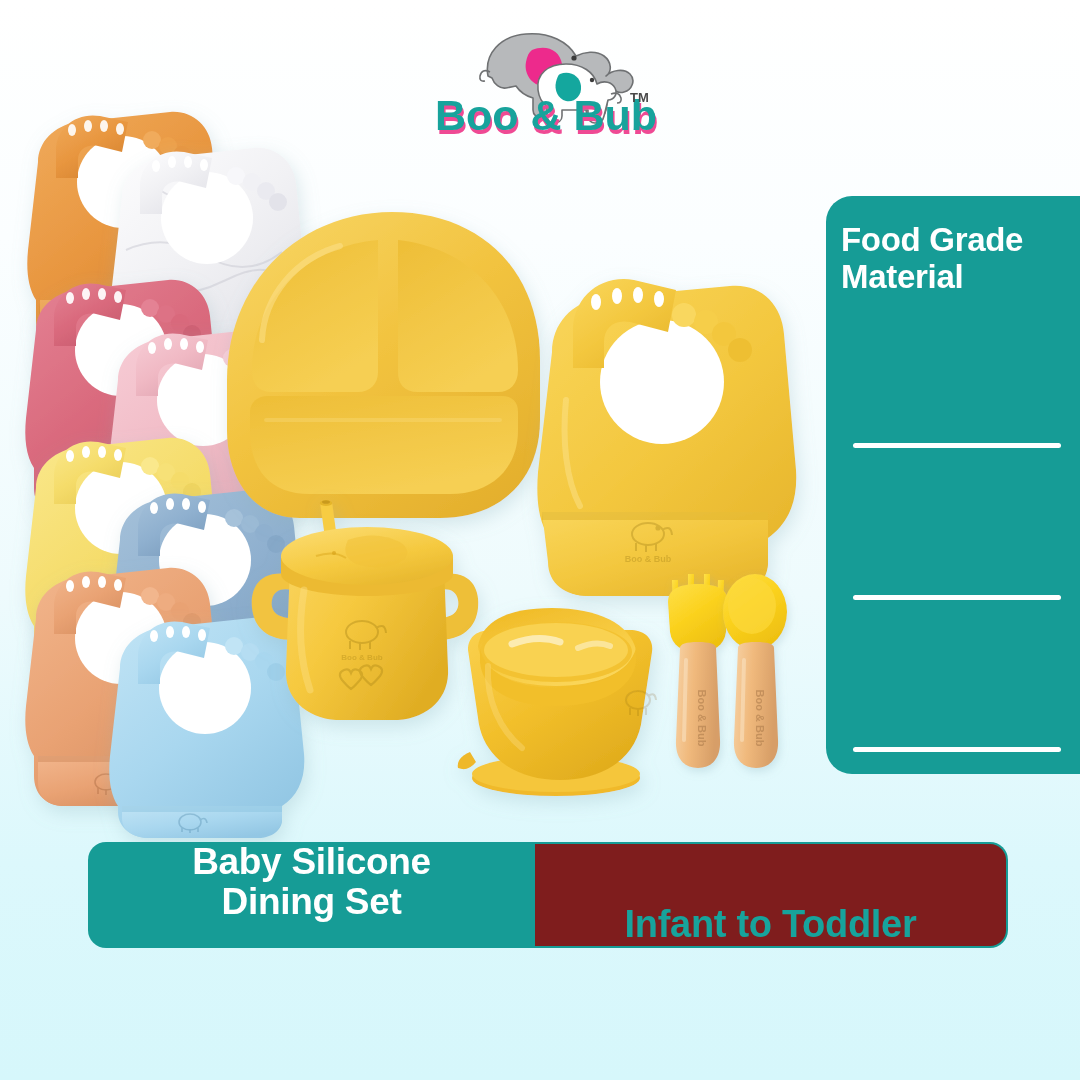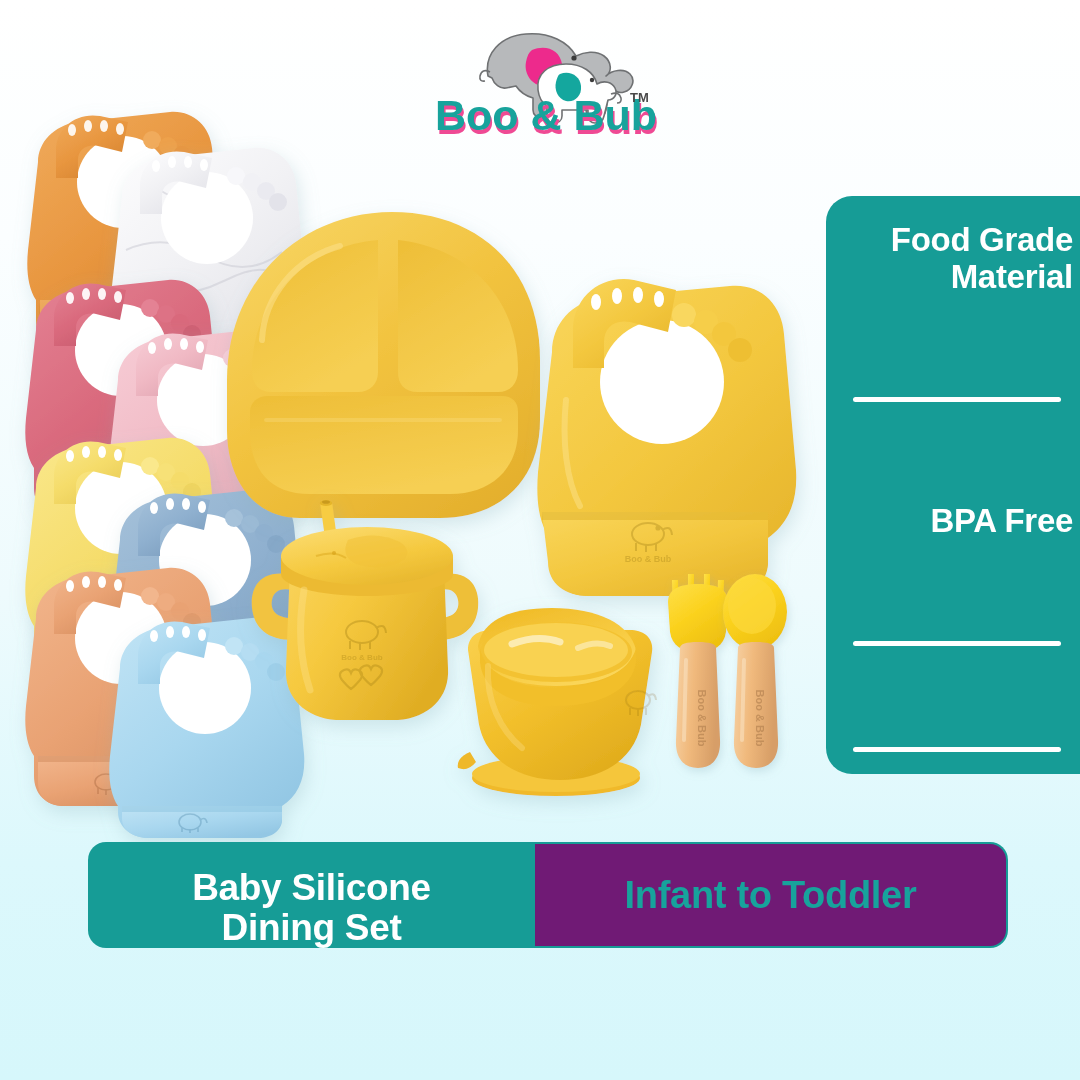--- a/index.html
+++ b/index.html
@@ -17,39 +17,39 @@
   .logo svg { width:100%; height:100%; display:block; }
 
   
   .features {
     position:absolute; left:826px; top:196px; width:262px; height:578px;
     background:#169c96; border-radius:26px 0 0 26px;
     padding:26px 14px 22px; display:flex; flex-direction:column;
     align-items:center; justify-content:space-between;
   }
   .feat-text {
-    color:#ffffff; font-weight:bold; text-align:right;
+    color:#ffffff; font-weight:bold; text-align:left;
     font-size:33px; line-height:1.12; letter-spacing:-0.3px;
     white-space:pre-line; width:232px;
   }
   .feat-div { width:208px; height:5px; background:#ffffff; border-radius:3px; }
 
   
   .banner { position:absolute; left:88px; top:842px; width:920px; height:106px; display:flex; }
   .banner-left {
     width:447px; background:#169c96; border-radius:18px 0 0 18px;
-    display:flex; align-items:flex-end; justify-content:center;
+    display:flex; align-items:flex-start; justify-content:center;
   }
   .banner-left-text {
     color:#ffffff; font-weight:bold; font-size:37px; line-height:1.08;
     text-align:center; white-space:pre-line; letter-spacing:-0.3px;
   }
   .banner-right {
-    flex:1; background:#701a75; border:2px solid #169c96; border-left:none;
-    border-radius:0 18px 18px 0; display:flex; align-items:center; justify-content:center;
+    flex:1; background:#7f1d1d; border:2px solid #169c96; border-left:none;
+    border-radius:0 18px 18px 0; display:flex; align-items:flex-end; justify-content:center;
   }
   .banner-right-text {
     color:#17a39c; font-weight:bold; font-size:38px; letter-spacing:-0.3px;
   }
 
   
   .products { position:absolute; inset:0; pointer-events:none; }
   .products svg { position:absolute; display:block; }
 </style>
 </head>
@@ -555,21 +555,20 @@
         <text x="112" y="116" text-anchor="middle" font-family="Liberation Sans, sans-serif" font-size="43" font-weight="bold" fill="#ef4a94" transform="translate(1.5,3.5)">Boo &amp; Bub</text>
         <text x="112" y="116" text-anchor="middle" font-family="Liberation Sans, sans-serif" font-size="43" font-weight="bold" fill="#17a39c">Boo &amp; Bub</text>
         <text x="196" y="88" font-family="Liberation Sans, sans-serif" font-size="13" font-weight="bold" fill="#4a4a4a">TM</text>
       </g>
     </svg>
   </div>
 
   <div class="features">
     <div class="feat-text">Food Grade<br>Material</div>
     <div class="feat-div"></div>
-    <div class="feat-text">BPA Free</div>
     <div class="feat-div"></div>
     <div class="feat-div"></div>
   </div>
 
   <div class="banner">
     <div class="banner-left">
       <div class="banner-left-text">Baby Silicone<br>Dining Set</div>
     </div>
     <div class="banner-right">
       <div class="banner-right-text">Infant to Toddler</div>

